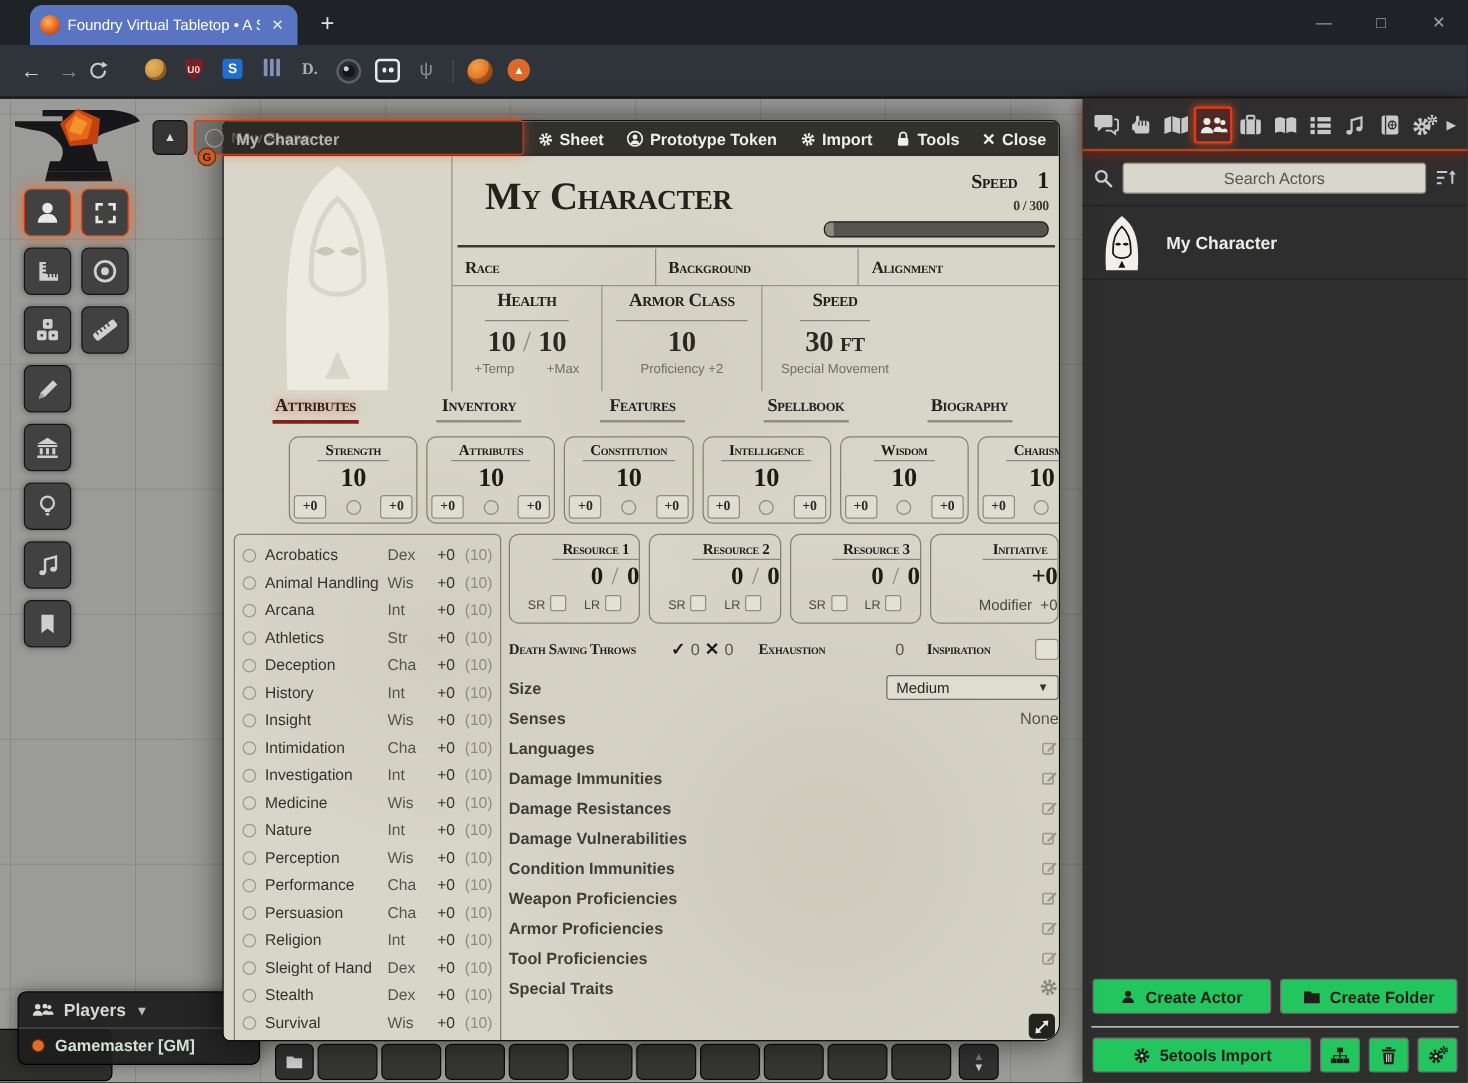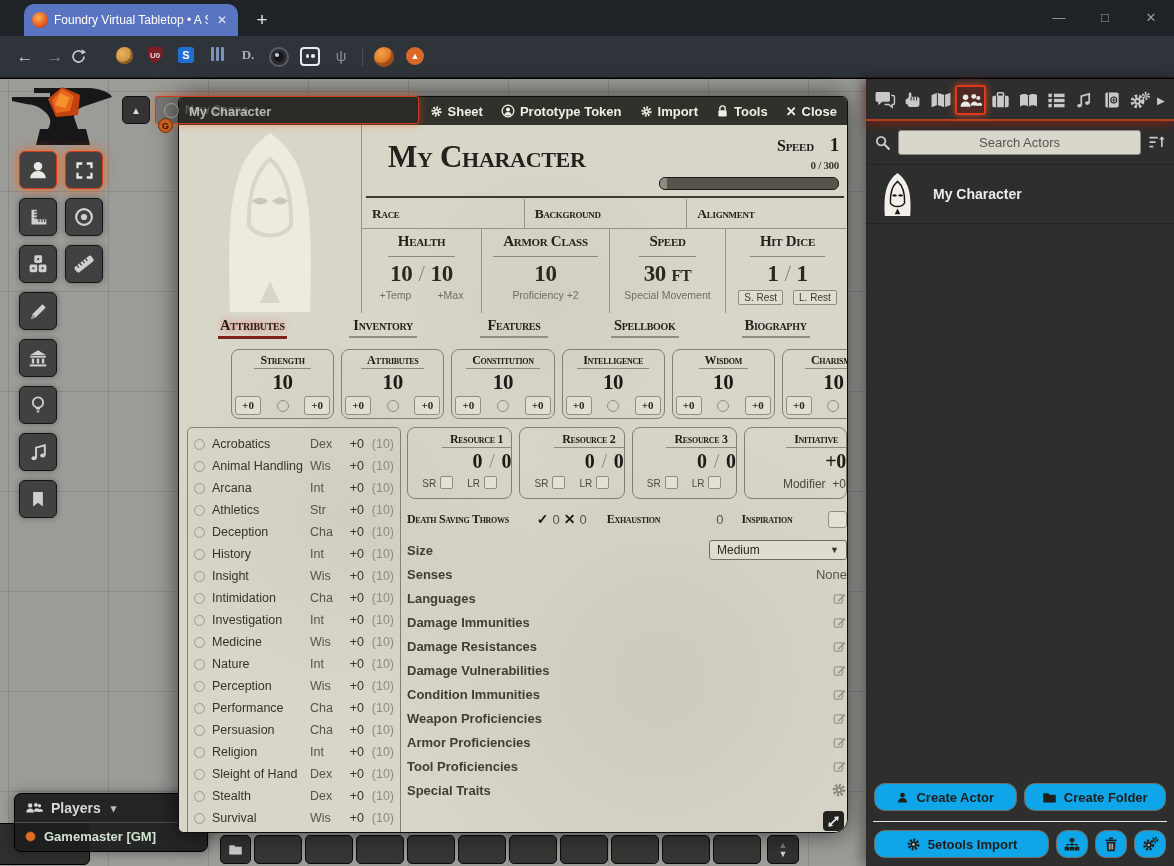--- a/index.html
+++ b/index.html
@@ -82,21 +82,21 @@
   .sb-tab.active{border:2px solid #e03a1e;background:rgba(160,30,15,.30);box-shadow:0 0 8px rgba(255,80,30,.7);box-sizing:border-box;}
   .sb-caret{flex:0 0 14px;color:#c9c9c9;font-size:10px;text-align:center;}
   .sb-search{display:flex;align-items:center;gap:7px;padding:9px 8px;}
   .sb-input{flex:1;height:25px;background:#d9d7cb;border:1px solid #8a8a82;border-radius:3px;text-align:center;font-size:13px;color:#4a4a45;font-family:"Liberation Sans",sans-serif;outline:none;box-sizing:border-box;}
   .sb-input::placeholder{color:#56564f;opacity:1;}
   .actor-row{display:flex;align-items:center;gap:12px;padding:3px 8px;height:52px;border-top:1px solid #232323;border-bottom:1px solid #232323;}
   .actor-avatar{width:47px;height:47px;flex:0 0 47px;}
   .actor-name{font-size:14px;font-weight:bold;color:#ececea;}
   .sb-footer{position:absolute;left:0;bottom:0;width:100%;padding:8px;box-sizing:border-box;}
   .sbrow{display:flex;gap:7px;margin-top:8px;}
-  .sb-btn{height:28px;background:#0ea5e9;border:1px solid #6f6f68;border-radius:11px;display:flex;align-items:center;justify-content:center;gap:7px;font-size:13px;font-weight:bold;color:#1e1e1a;box-sizing:border-box;}
+  .sb-btn{height:28px;background:#22c55e;border:1px solid #6f6f68;border-radius:3px;display:flex;align-items:center;justify-content:center;gap:7px;font-size:13px;font-weight:bold;color:#1e1e1a;box-sizing:border-box;}
   .grow{flex:1;}
   .sb-sq{width:32px;flex:0 0 32px;}
   .footer-div{height:1px;background:#e8e8e2;margin:10px -1px 2px;}
 
   
   .window{position:absolute;left:178px;top:17px;width:670px;height:737px;z-index:40;border:1px solid #0d0d0d;border-radius:6px 6px 14px 6px;box-shadow:0 0 26px rgba(0,0,0,.6);overflow:hidden;box-sizing:border-box;background:#d8d6c9;}
   .whead{height:28px;background:rgba(38,38,34,.94);display:flex;align-items:center;padding:0 10px;gap:18px;color:#efefe6;font-size:13px;font-weight:bold;box-sizing:border-box;}
   .wtitle{flex:1;white-space:nowrap;}
   .wbtn{display:flex;align-items:center;gap:5px;}
   .wbody{position:relative;width:100%;height:709px;background:#d8d6c9;color:#1c1b16;
@@ -637,28 +637,20 @@
           <div class="stat-cell" style="width:128px;">
             <span class="stat-title serif sc">Armor Class</span>
             <span class="stat-val serif">10</span>
             <span class="stat-sub">Proficiency +2</span>
           </div>
           <div class="stat-cell" style="width:116px;">
             <span class="stat-title serif sc">Speed</span>
             <span class="stat-val serif sc">30 ft</span>
             <span class="stat-sub">Special Movement</span>
           </div>
-          <div class="stat-cell" style="flex:1;">
-            <span class="stat-title serif sc">Hit Dice</span>
-            <span class="stat-val serif"><span>1</span><span class="slash">/</span><span>1</span></span>
-            <span class="rest-row">
-              <span class="rest-btn">S. Rest</span>
-              <span class="rest-btn">L. Rest</span>
-            </span>
-          </div>
         </div>
       </div>
 
       <div class="tabs">
         <span class="tab active serif sc"><span class="tlabel">Attributes</span></span>
         <span class="tab serif sc"><span class="tlabel">Inventory</span></span>
         <span class="tab serif sc"><span class="tlabel">Features</span></span>
         <span class="tab serif sc"><span class="tlabel">Spellbook</span></span>
         <span class="tab serif sc"><span class="tlabel">Biography</span></span>
       </div>

